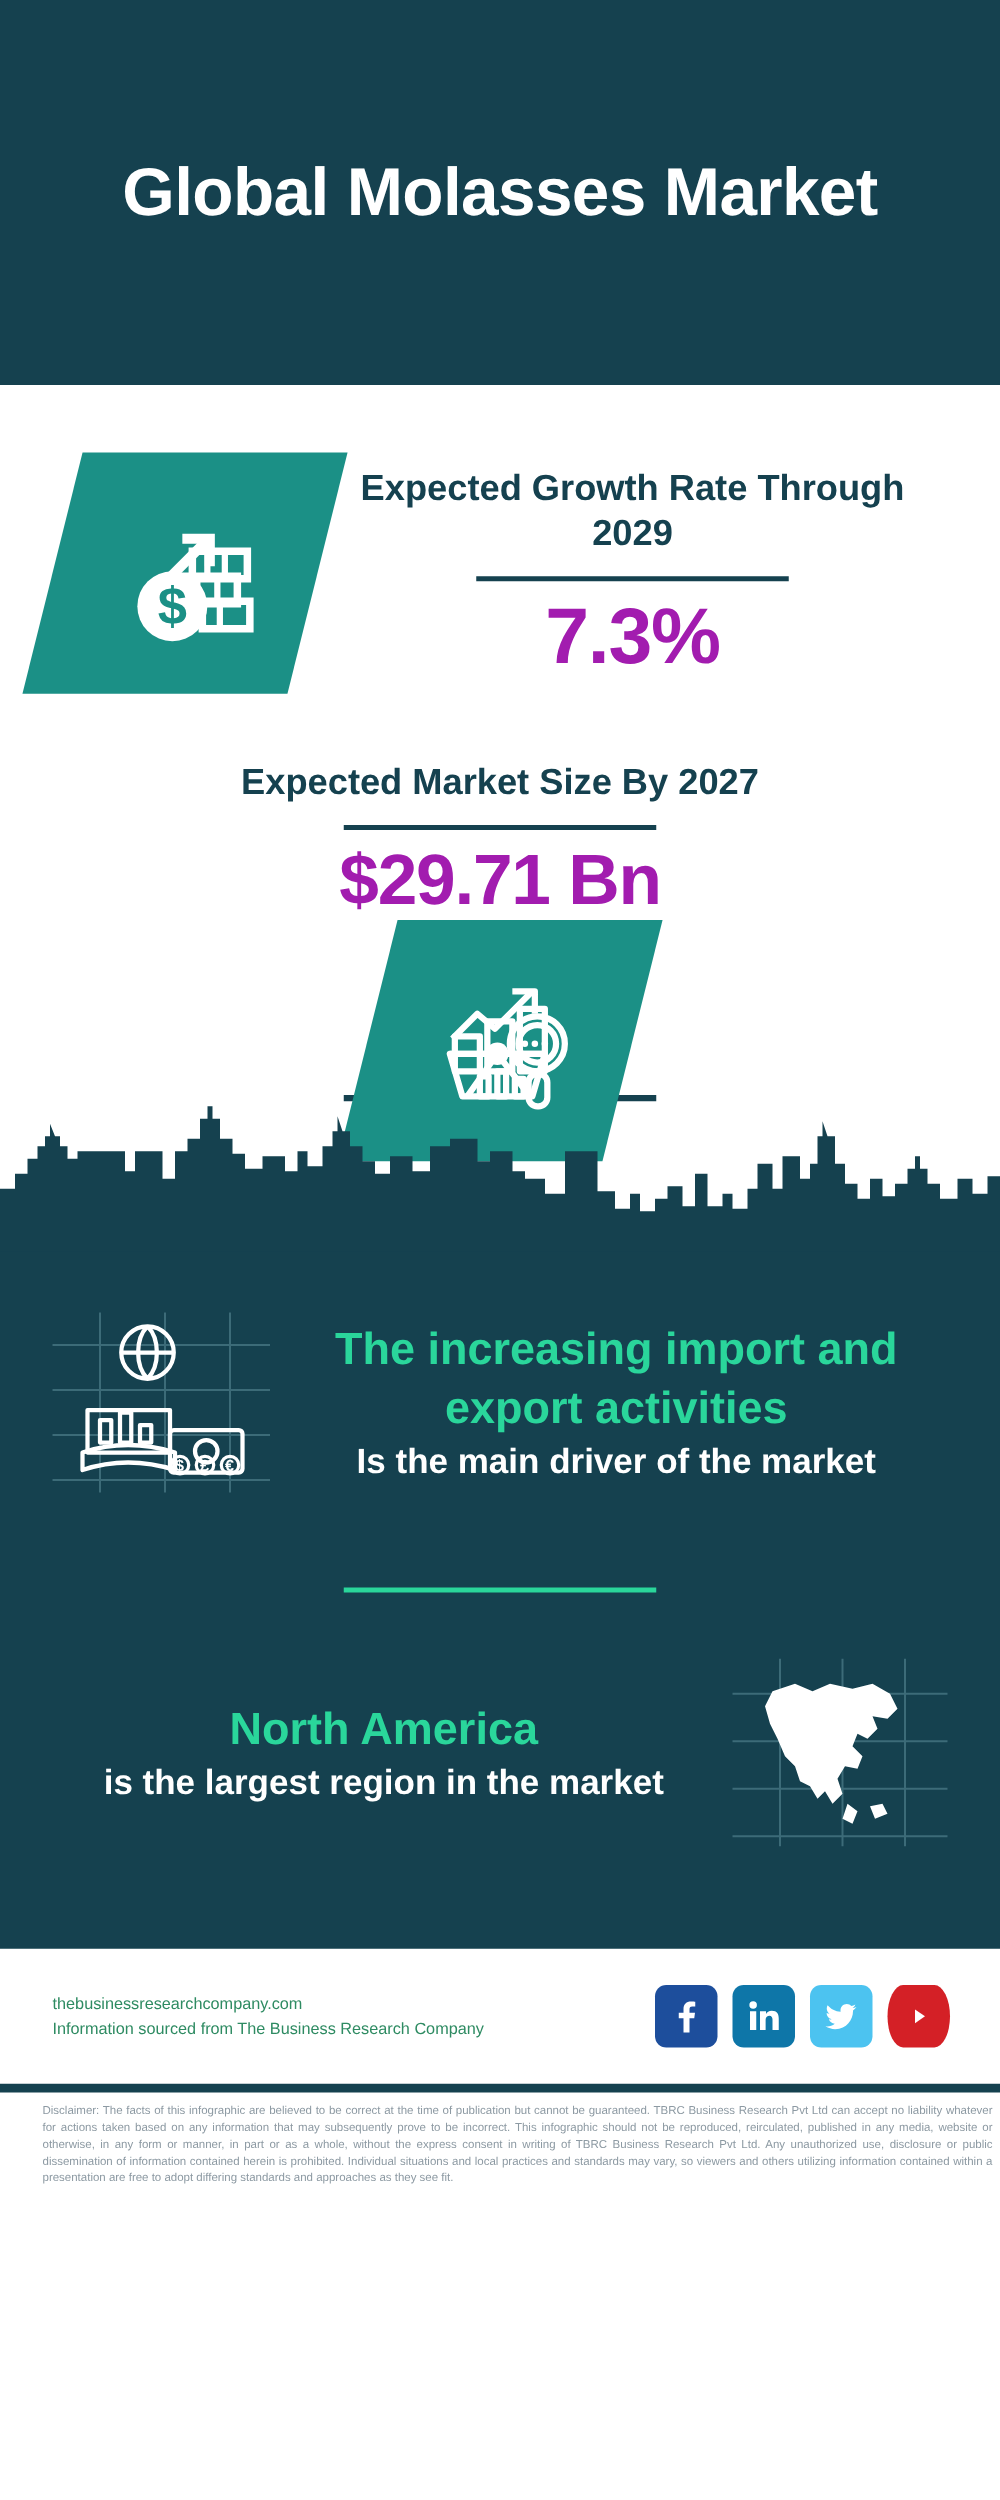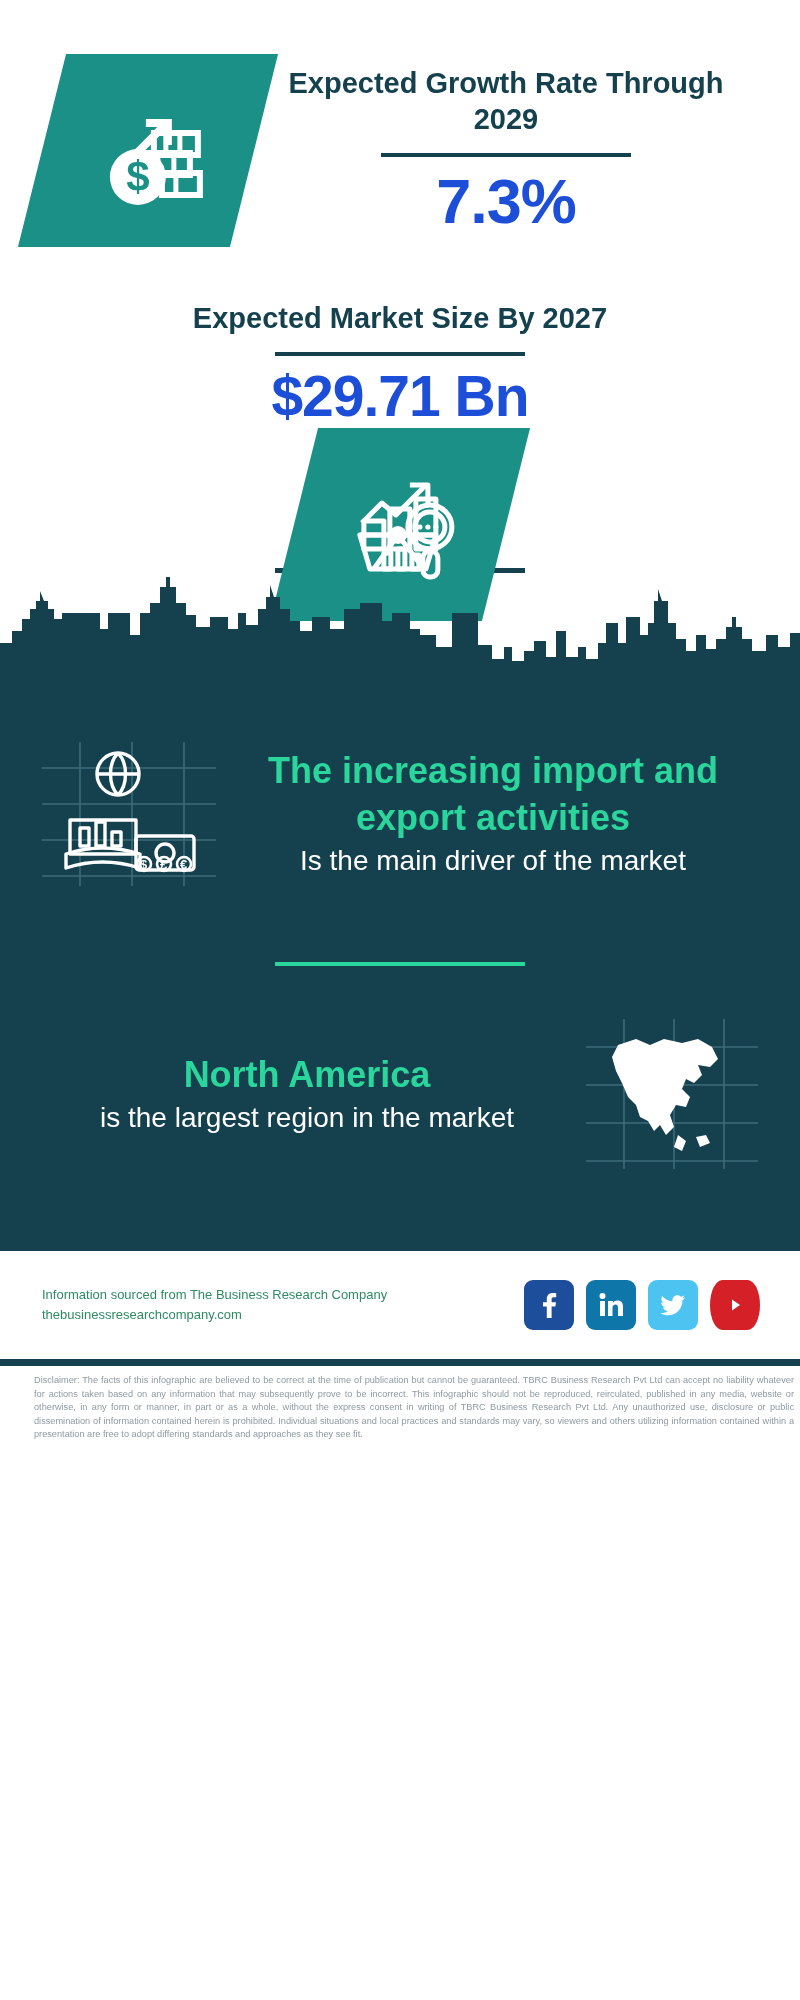--- a/index.html
+++ b/index.html
@@ -52,21 +52,21 @@
     color:#15414f;
     font-size:29px;
     font-weight:bold;
     line-height:1.25;
   }
   .stat-rule {
     width:250px; height:4px; background:#15414f;
     margin:16px auto 10px auto;
   }
   .stat-value {
-    color:#1d4ed8;
+    color:#a21caf;
     font-size:63px;
     font-weight:bold;
     line-height:1.08;
     letter-spacing:-1px;
   }
   .stat-value.small { font-size:57px; }
 
   
   .mid-rule { width:250px; height:5px; background:#15414f; margin:18px auto 0 auto; }
 
@@ -89,21 +89,21 @@
   .dark-text { flex:1; text-align:center; }
   .dark-head {
     color:#2ad69b;
     font-size:36px;
     font-weight:bold;
     line-height:1.33;
   }
   .dark-sub {
     color:#ffffff;
     font-size:28px;
-    font-weight:normal;
+    font-weight:bold;
     line-height:1.33;
   }
 
   .dark-sep { width:250px; height:4px; background:#2ad69b; margin:34px auto 30px auto; }
 
   
   .footer {
     background:#ffffff;
     height:108px;
     display:flex; align-items:center;
@@ -133,20 +133,23 @@
     line-height:1.47;
     text-align:justify;
     margin-left:28px;
   }
 </style>
 </head>
 <body>
 
 <div class="page">
 
+  <div class="header">
+    <div class="header-title">Global Molasses Market</div>
+  </div>
 
   <div class="stat-row one">
     <div class="para-badge">
       <svg width="120" height="120" viewBox="0 0 120 120">
 
         <path d="M33 78 L78 33" stroke="#fff" stroke-width="8" fill="none"></path>
         <path d="M58 28 L84 28 L84 54 L76 54 L76 36 L58 36 Z" fill="#fff"></path>
 
         <g fill="none" stroke="#fff" stroke-width="6">
           <rect x="66" y="42" width="44" height="22"></rect>
@@ -276,22 +279,22 @@
             <path fill="#ffffff" d="M40 36 L58 30 L72 36 L86 30 L104 34 L120 30 L134 38 L140 50 L132 58 L120 56 L124 66 L116 74 L108 70 L104 80 L112 88 L108 98 L98 96 L92 106 L96 118 L88 126 L82 116 L76 122 L70 112 L62 108 L58 96 L50 88 L44 74 L38 62 L34 48 Z M100 126 L108 132 L104 142 L96 138 Z M118 128 L128 126 L132 134 L122 138 Z"></path>
           </svg>
         </div>
       </div>
 
     </div>
   </div>
 
   <div class="footer">
     <div class="footer-text">
+      <div class="footer-line">thebusinessresearchcompany.com</div>
       <div class="footer-line">Information sourced from The Business Research Company</div>
-      <div class="footer-line">thebusinessresearchcompany.com</div>
     </div>
     <div class="socials">
       <div class="sbtn" style="background:#1d4e9c;">
         <svg width="28" height="28" viewBox="0 0 28 28">
             <path fill="#fff" d="M16.6 27V15.6h3.8l.6-4.4h-4.4V8.4c0-1.3.4-2.2 2.2-2.2h2.4V2.3c-.4-.1-1.8-.2-3.5-.2-3.5 0-5.9 2.1-5.9 6v3.1H8v4.4h3.8V27z"></path>
           </svg>
       </div>
       <div class="sbtn" style="background:#0e76a8;">
         <svg width="28" height="28" viewBox="0 0 28 28">
             <g fill="#fff">

